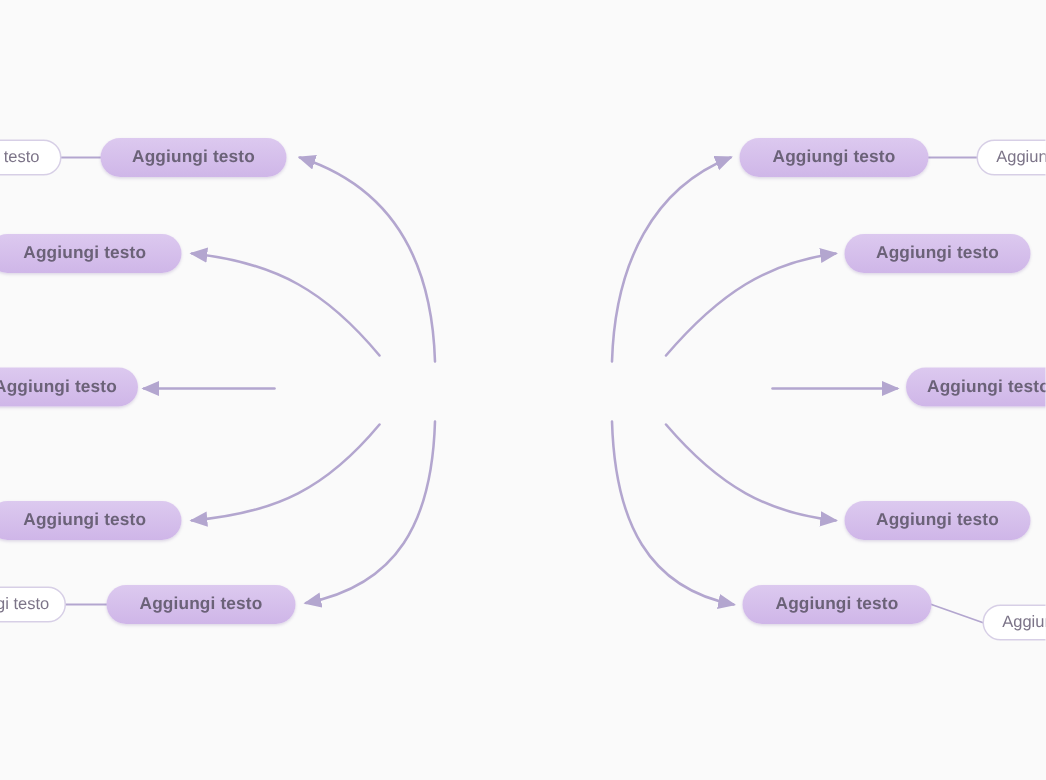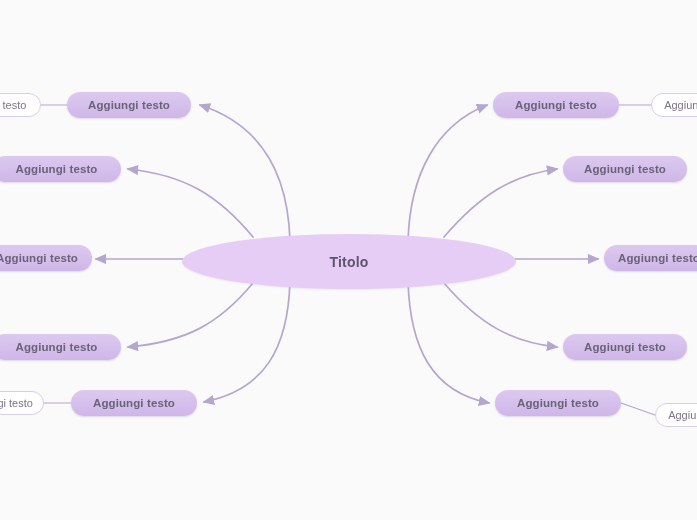--- a/index.html
+++ b/index.html
@@ -105,23 +105,20 @@
         <path d="M 515 259 L 598 259" fill="none" stroke="#b3a6cf" stroke-width="1.7" stroke-linecap="round" marker-end="url(#arrowhead)"></path>
         <path d="M 444 283 C 480 325 512 342 557 347" fill="none" stroke="#b3a6cf" stroke-width="1.7" stroke-linecap="round" marker-end="url(#arrowhead)"></path>
         <path d="M 408 281 C 410 348 432 392 489 403" fill="none" stroke="#b3a6cf" stroke-width="1.7" stroke-linecap="round" marker-end="url(#arrowhead)"></path>
         <path d="M 67 105 L 41 105" fill="none" stroke="#b3a6cf" stroke-width="1.2" stroke-linecap="round"></path>
         <path d="M 71 403 L 44 403" fill="none" stroke="#b3a6cf" stroke-width="1.2" stroke-linecap="round"></path>
         <path d="M 619 105 L 651 105" fill="none" stroke="#b3a6cf" stroke-width="1.2" stroke-linecap="round"></path>
         <path d="M 621 403 L 655 415" fill="none" stroke="#b3a6cf" stroke-width="1.2" stroke-linecap="round"></path>
       </g>
   </svg>
 
-  <div class="root-node" id="root-node" style="left: 182px; top: 234px; width: 334px; height: 55px; background: rgb(230, 205, 245);">
-    <span class="root-label" style="color: rgb(94, 84, 112);">Titolo</span>
-  </div>
 
   <div id="nodes-layer">
       <div class="pill" style="left: 67px; top: 92px; width: 124px;">
         <span class="pill-label" style="color: rgb(107, 98, 120);">Aggiungi testo</span>
       </div>
       <div class="pill" style="left: -8px; top: 156px; width: 129px;">
         <span class="pill-label" style="color: rgb(107, 98, 120);">Aggiungi testo</span>
       </div>
       <div class="pill" style="left: -18px; top: 245px; width: 110px;">
         <span class="pill-label" style="color: rgb(107, 98, 120);">Aggiungi testo</span>

